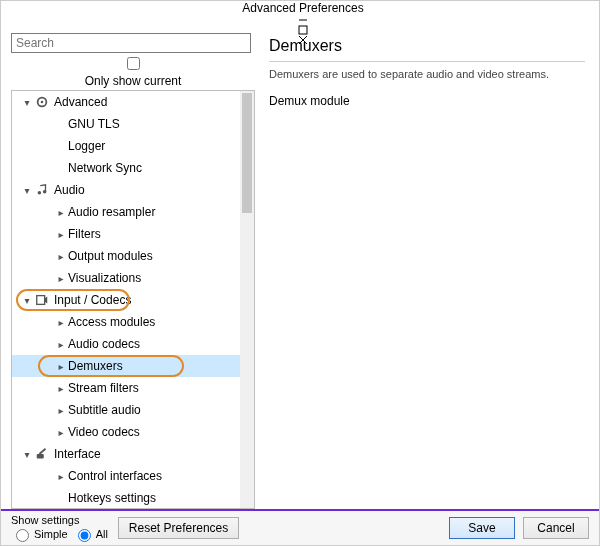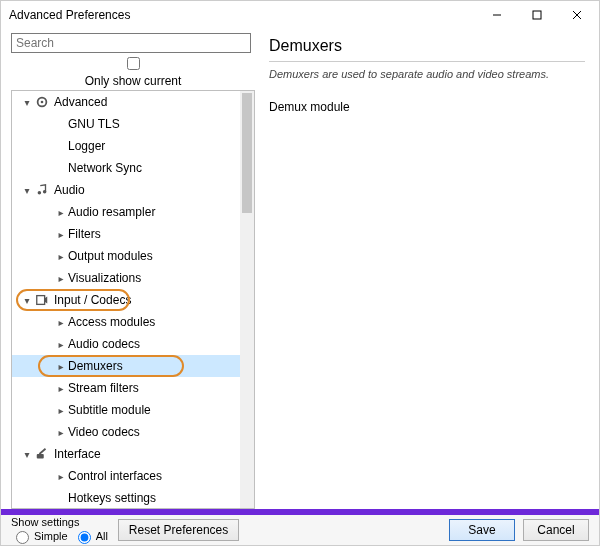--- a/index.html
+++ b/index.html
@@ -1,18 +1,18 @@
 <!DOCTYPE html>
 <html><head>
 <meta charset="utf-8">
 <style>
   * { box-sizing: border-box; font-family: "Segoe UI", Tahoma, sans-serif; }
   html, body { margin: 0; padding: 0; }
   body { width: 600px; height: 546px; background: #fff; color: #000; font-size: 12px; overflow: hidden; border: 1px solid #ccc; }
-  .titlebar { height: 28px; display: flex; align-items: center; padding: 0 2px 0 8px; }
+  .titlebar { height: 28px; display: flex; align-items: center; padding: 0 2px 0 8px; flex-direction: column; }
   .titlebar .title { flex: 1; font-size: 12px; }
   .titlebar .winbtn { width: 40px; height: 28px; display: flex; align-items: center; justify-content: center; cursor: default; }
   .titlebar .winbtn svg { width: 10px; height: 10px; }
   .content { display: flex; width: 100%; height: calc(100% - 28px - 36px); }
   .leftpanel { width: 258px; border-right: none; padding: 4px 4px 0 10px; display: flex; flex-direction: column; }
   .search { width: 240px; height: 20px; border: 1px solid #7a7a7a; padding: 2px 4px; font-size: 12px; color: #3b82f6; }
   .onlycurrent { display: flex; align-items: center; gap: 4px; margin: 4px 0 2px 0; flex-direction: column; }
   .onlycurrent input { width: 13px; height: 13px; margin: 0; }
   .treewrap { flex: 1; border: 1px solid #bfbfbf; position: relative; overflow: hidden; background:#fff; }
   .tree { position: absolute; left:0; top:0; right: 14px; bottom:0; overflow: hidden; }
@@ -22,26 +22,26 @@
   .row .exp { width: 14px; display: inline-flex; justify-content: center; color:#555; font-size:10px; }
   .row .icon { width: 16px; height:16px; display:inline-flex; align-items:center; justify-content:center; margin-right:4px; }
   .row .lbl { font-size: 12px; }
   .indent-0 { padding-left: 8px; }
   .indent-1 { padding-left: 42px; }
   .row.selected { background: #cce8ff; }
   .highlight-oval { position: absolute; border: 2px solid #e08a2a; border-radius: 12px; pointer-events: none; }
   .rightpanel { flex:1; padding: 6px 14px 0 10px; }
   .rightpanel h2 { font-size: 16px; font-weight: 400; margin: 2px 0 6px 0; }
   .rightpanel hr { border: none; border-top: 1px solid #ccc; margin: 0 0 6px 0; }
-  .desc { font-size: 11px; color: #444; margin-bottom: 20px; font-style: italic; }
+  .desc { font-size: 11px; color: #444; margin-bottom: 14px; }
   .formrow { display:flex; align-items:center; gap: 28px; }
   .formrow .flabel { width: 150px; font-size:12px; }
   .dropdown { flex:1; height:20px; border:1px solid #adadad; background: linear-gradient(#eee,#e2e2e2); display:flex; align-items:center; padding:0 4px; font-size:12px; position:relative; }
   .dropdown .dd-arrow { position:absolute; right:4px; font-size:9px; color:#333; }
-  .footer { height: 36px; border-top: 6px solid #6d28d9; display:flex; align-items:center; padding: 0 10px; gap:8px; background:#f6f6f6; }
+  .footer { height: 36px; border-top: 2px solid #6d28d9; display:flex; align-items:center; padding: 0 10px; gap:8px; background:#f6f6f6; }
   .footer .showset { font-size:11px; }
   .footer .radios { display:flex; align-items:center; gap:5px; font-size:11px; margin-left:0; }
   .footer .radios label { display:flex; align-items:center; gap:2px; }
   .footer .spacer { flex:1; }
   .btn { min-width: 66px; height:22px; border:1px solid #adadad; background: linear-gradient(#f5f5f5,#e8e8e8); font-size:12px; padding:0 10px; cursor:default; }
   .btn.primary { border:1px solid #2f72c4; background: linear-gradient(#eaf3fd,#d4e7fb); }
   .btn.reset { margin-left: 2px; }
   .ico-gear svg, .ico-note svg, .ico-codec svg, .ico-brush svg, .ico-list svg { width:14px; height:14px; }
 </style>
 </head>
@@ -149,21 +149,21 @@
         <div class="row indent-1 selected">
             <span class="exp">▸</span>
             <span class="lbl">Demuxers</span>
           </div>
         <div class="row indent-1">
             <span class="exp">▸</span>
             <span class="lbl">Stream filters</span>
           </div>
         <div class="row indent-1">
             <span class="exp">▸</span>
-            <span class="lbl">Subtitle module</span>
+            <span class="lbl">Subtitle audio</span>
           </div>
         <div class="row indent-1">
             <span class="exp">▸</span>
             <span class="lbl">Video codecs</span>
           </div>
 
         <div class="row indent-0">
           <span class="exp">▾</span>
           <span class="icon ico-brush">
               <svg viewBox="0 0 16 16">

